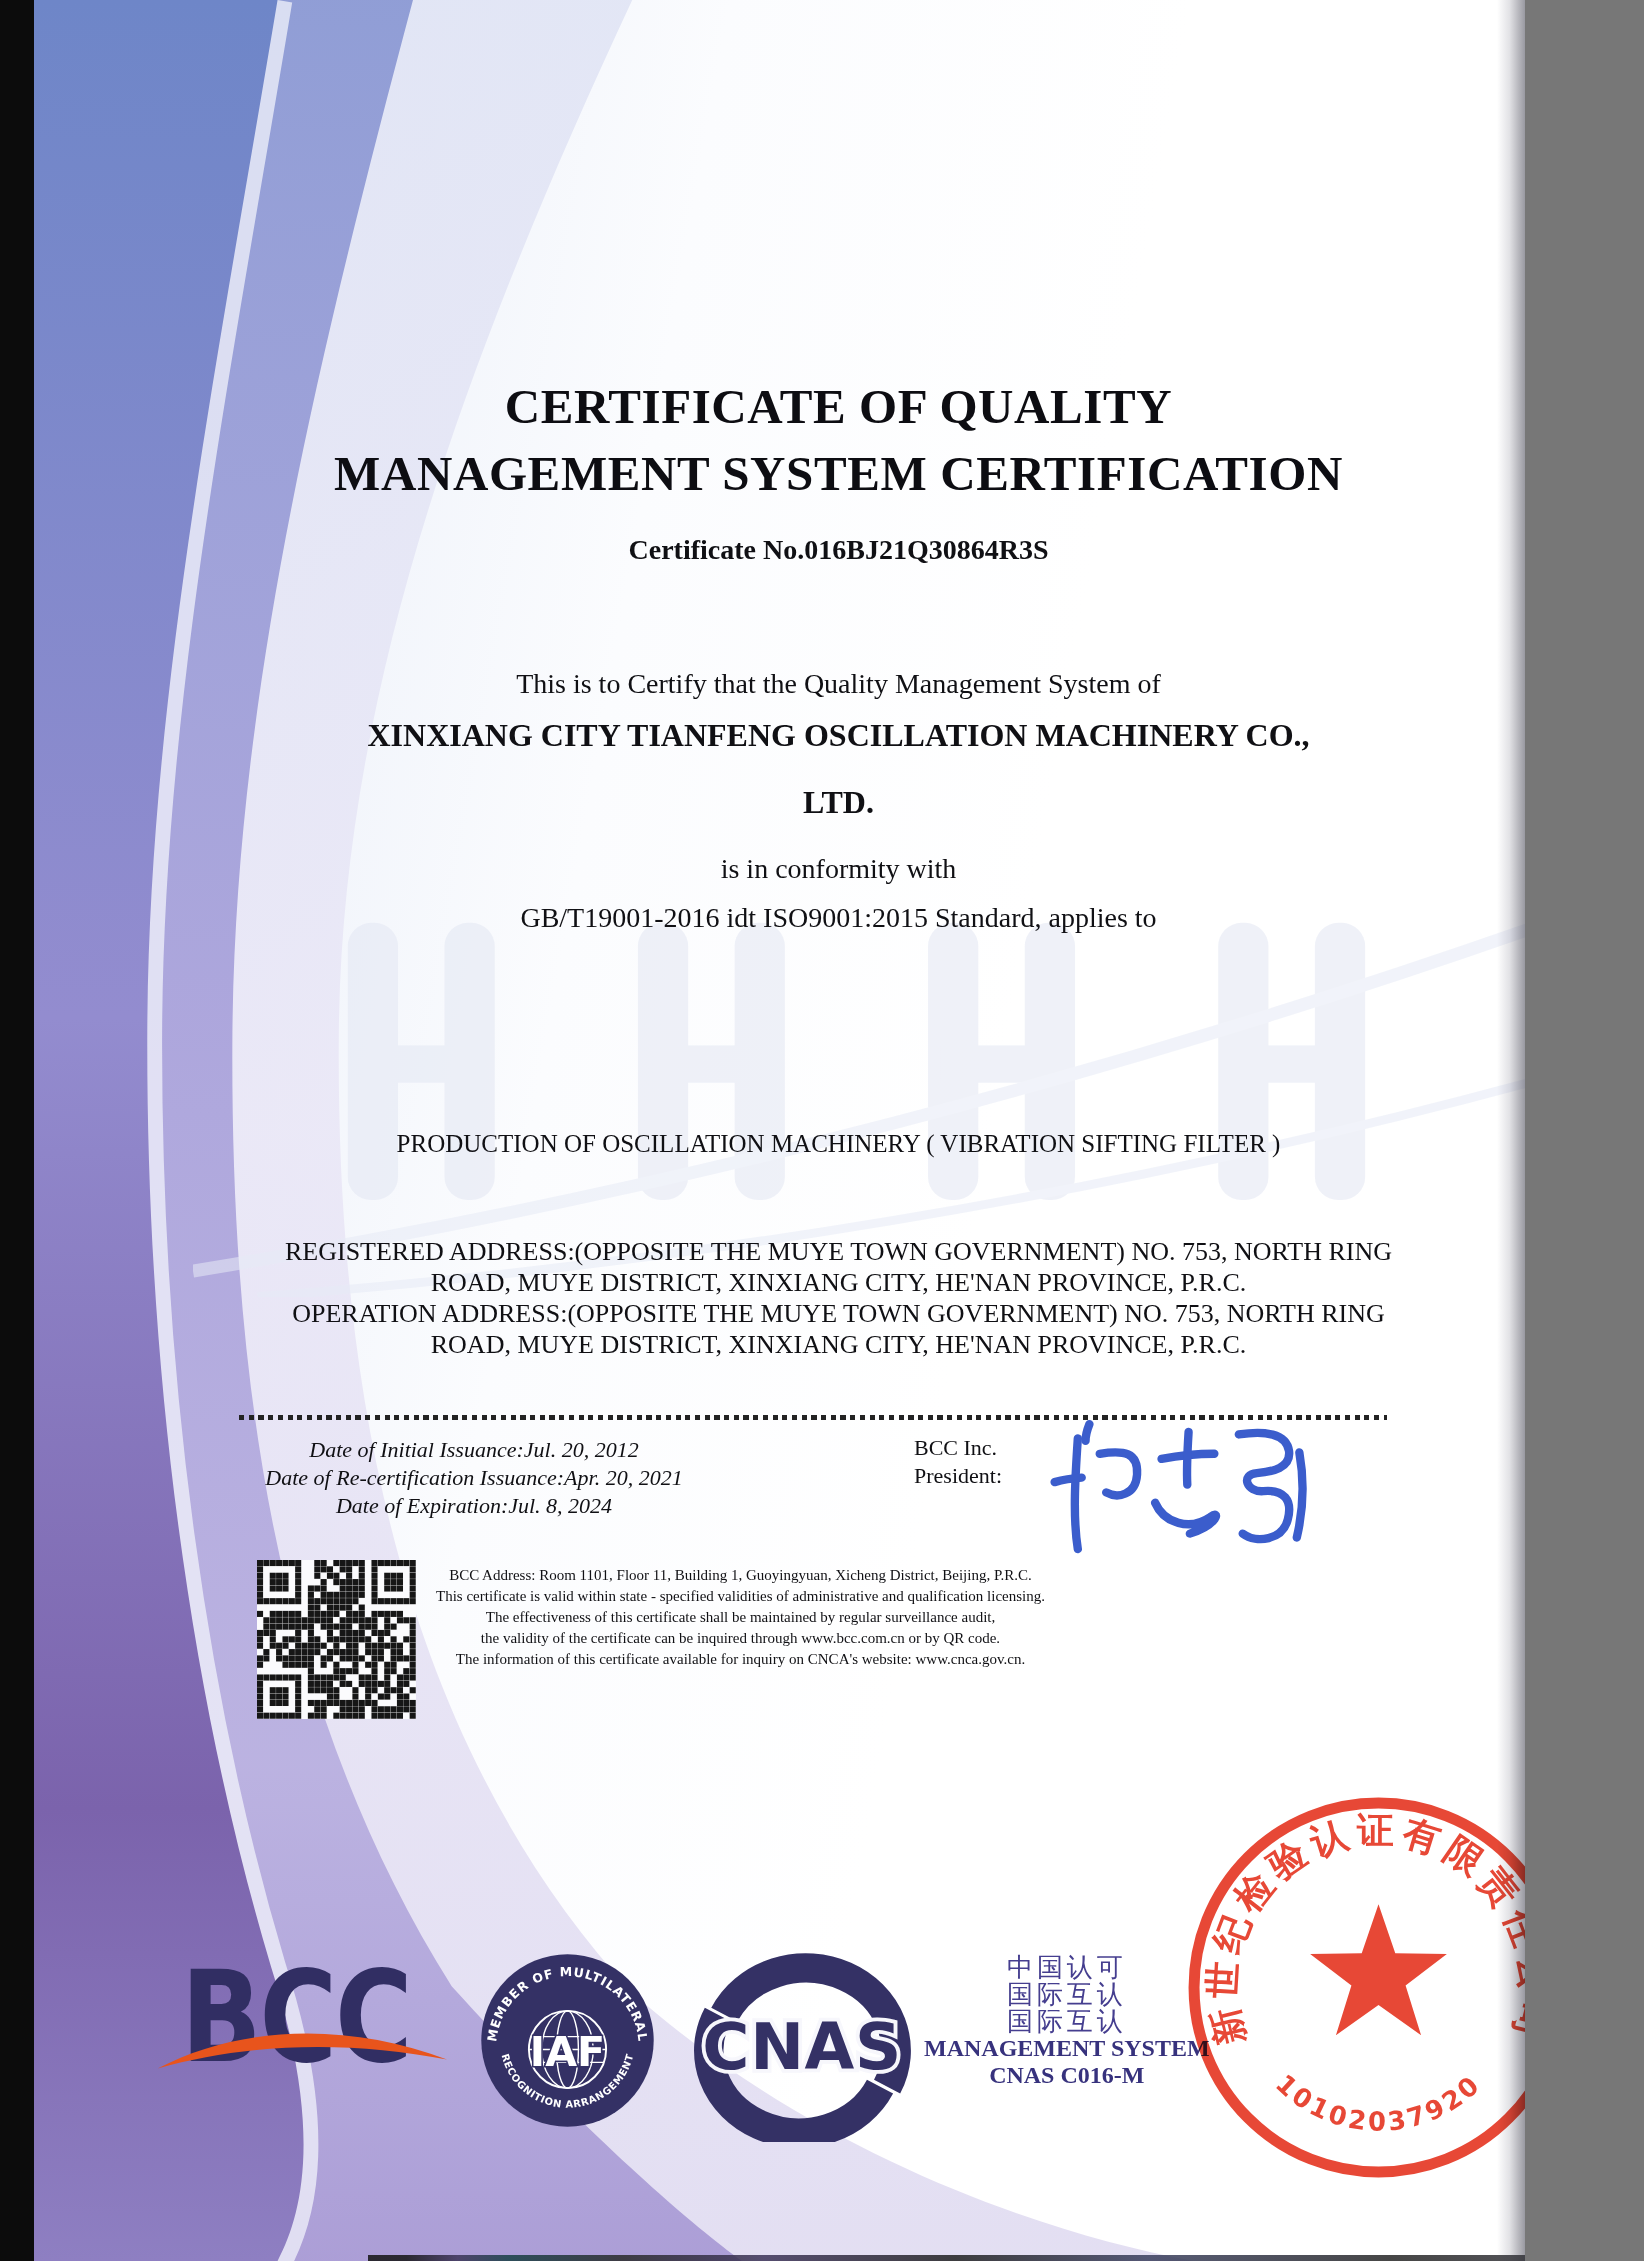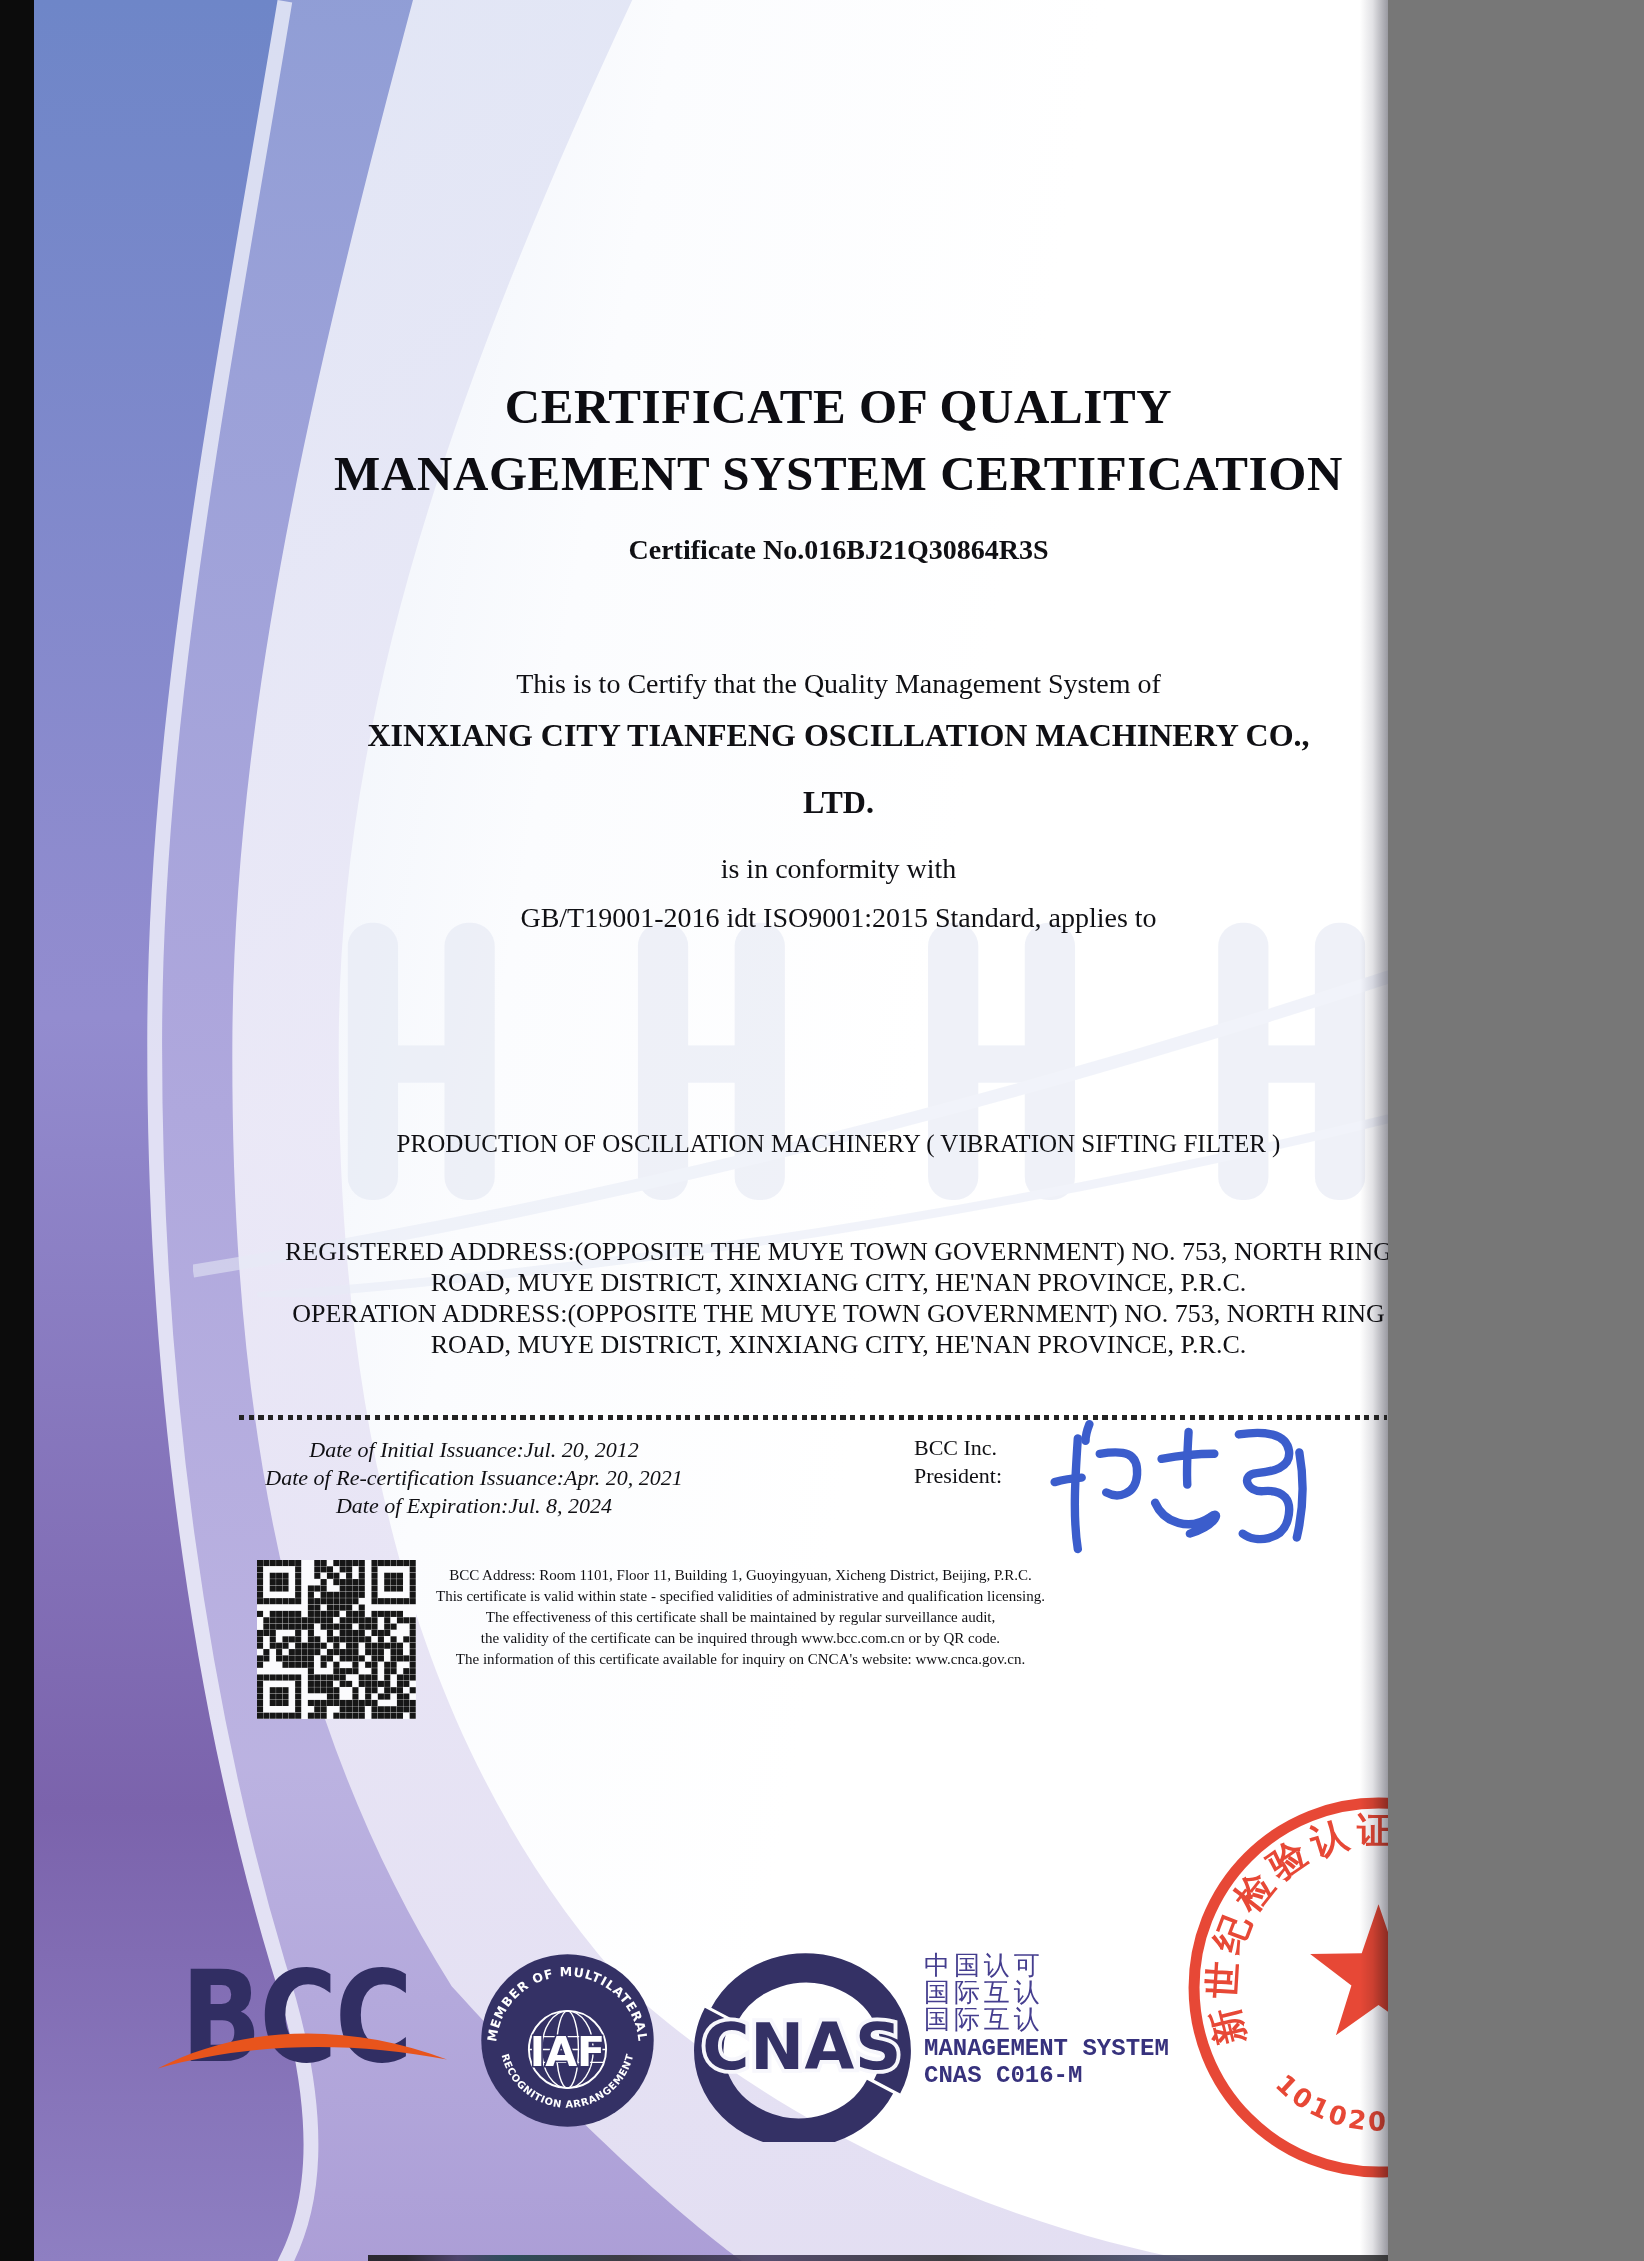--- a/index.html
+++ b/index.html
@@ -1,17 +1,17 @@
 <!DOCTYPE html>
 <html style="font-size:10.3px"><head>
 <meta charset="utf-8">
 <style>
   html,body{margin:0;padding:0;background:#777;}
   .page{
-    position:relative; width:1388px; height:2261px; overflow:hidden;
+    position:relative; width:1525px; height:2261px; overflow:hidden;
     background:linear-gradient(100deg,#dfe5f5 0%,#eef2fa 18%,#fbfcfe 38%,#ffffff 62%);
     font-family:"Liberation Serif","DejaVu Serif",serif; color:#101014;
   }
   svg{display:block;}
   .abs{position:absolute;}
   .bg-svg{left:0;top:0;}
   .edge-left{left:0;top:0;width:34px;height:2261px;background:#0c0c0c;}
   .edge-right{right:0;top:0;width:28px;height:2261px;
     background:linear-gradient(to left,rgba(70,70,84,.55),rgba(120,120,136,.22) 55%,transparent);}
   .edge-bottom{left:368px;bottom:0;width:1277px;height:6.4px;opacity:.85;
@@ -32,22 +32,22 @@
   .qr{left:257px;top:1560px;}
   .fineprint{left:436px;top:1565px;font-size:15px;line-height:21px;text-align:center;white-space:nowrap;}
   .bcc-logo{left:169px;top:1966px;width:271px;height:129px;}
   .bcc-logo .bcc-letters{
     position:absolute;left:11.6px;top:0;font-family:"DejaVu Sans","Liberation Sans",sans-serif;
     font-weight:bold;font-size:126px;line-height:103px;color:#312e63;
     transform:scaleX(.84);transform-origin:left top;letter-spacing:-2.6px;}
   .bcc-swoosh{position:absolute;left:-13px;top:37px;}
   .iaf{left:480px;top:1953px;}
   .cnas-mark{left:691px;top:1949px;}
-  .cnas-text{left:924px;top:1954px;text-align:left;
-    font-family:Liberation Mono, monospace;}
+  .cnas-text{left:924px;top:1954px;text-align:center;
+    font-family:Liberation Serif, serif;}
   .cnas-text .cn{font-size:26px;line-height:27px;color:#453e8f;letter-spacing:3.9px;}
   .cnas-text .en{font-size:24px;line-height:27px;color:#37327d;font-weight:bold;letter-spacing:0px;}
   .stamp{left:1185px;top:1794px;mix-blend-mode:multiply;opacity:.95;}
   .wm{left:193px;top:884px;opacity:.55;}
 </style>
 </head>
 <body>
 
 <div class="page">
 

